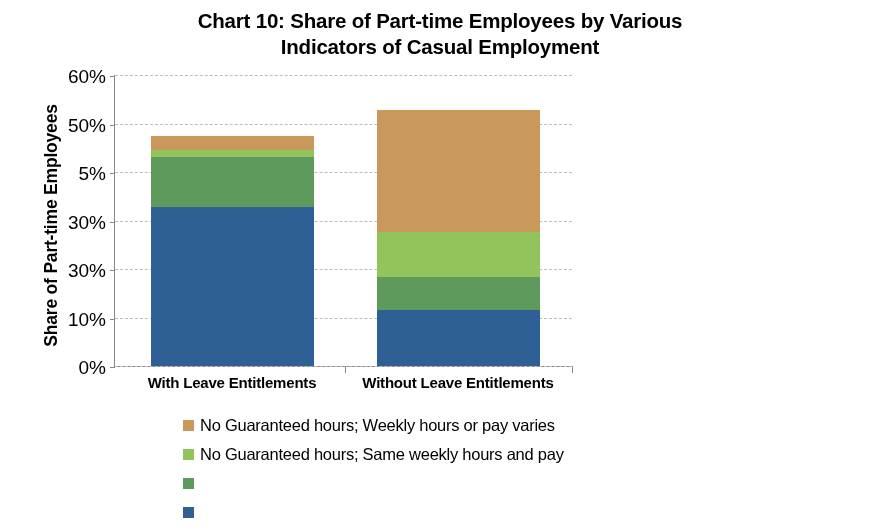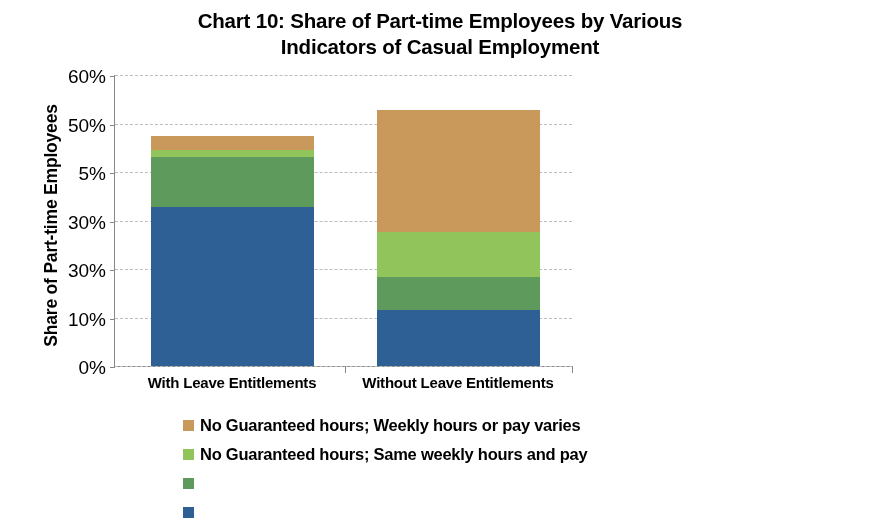--- a/index.html
+++ b/index.html
@@ -139,21 +139,20 @@
   .legend {
     position: absolute;
     left: 183px;
     top: 411px;
     width: 540px;
   }
   .legend-item {
     display: flex;
     align-items: center;
     height: 29px;
-    font-weight: bold;
   }
   .legend-swatch {
     width: 11px;
     height: 11px;
     margin-right: 6px;
     flex: 0 0 auto;
   }
   .legend-label {
     font-size: 16.5px;
     letter-spacing: -0.25px;

